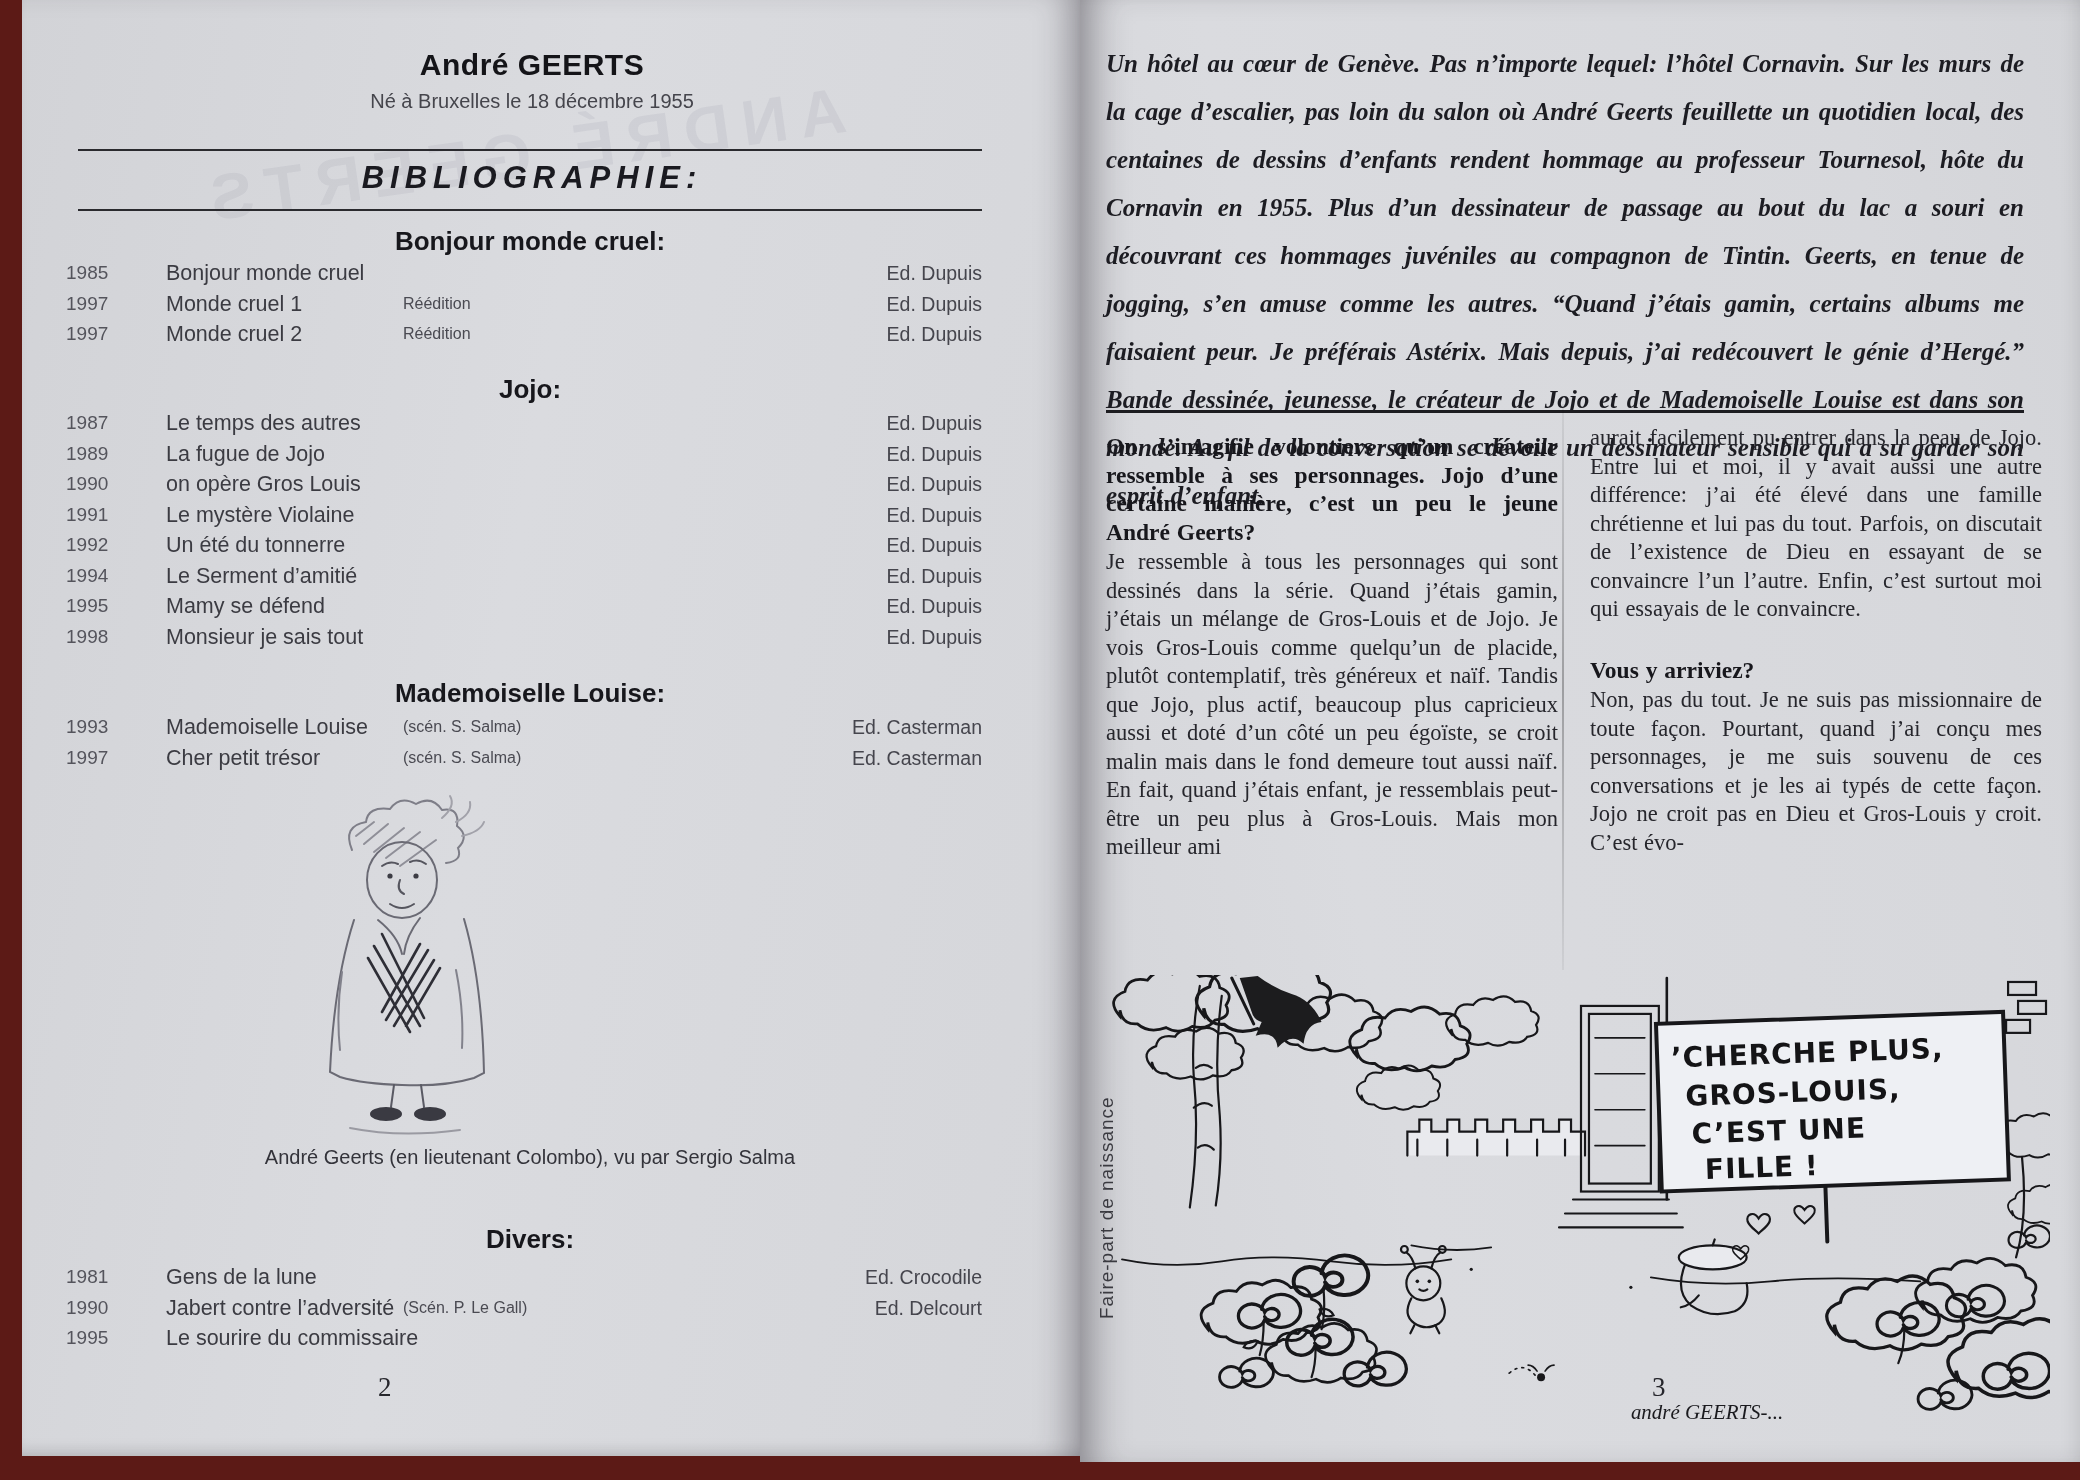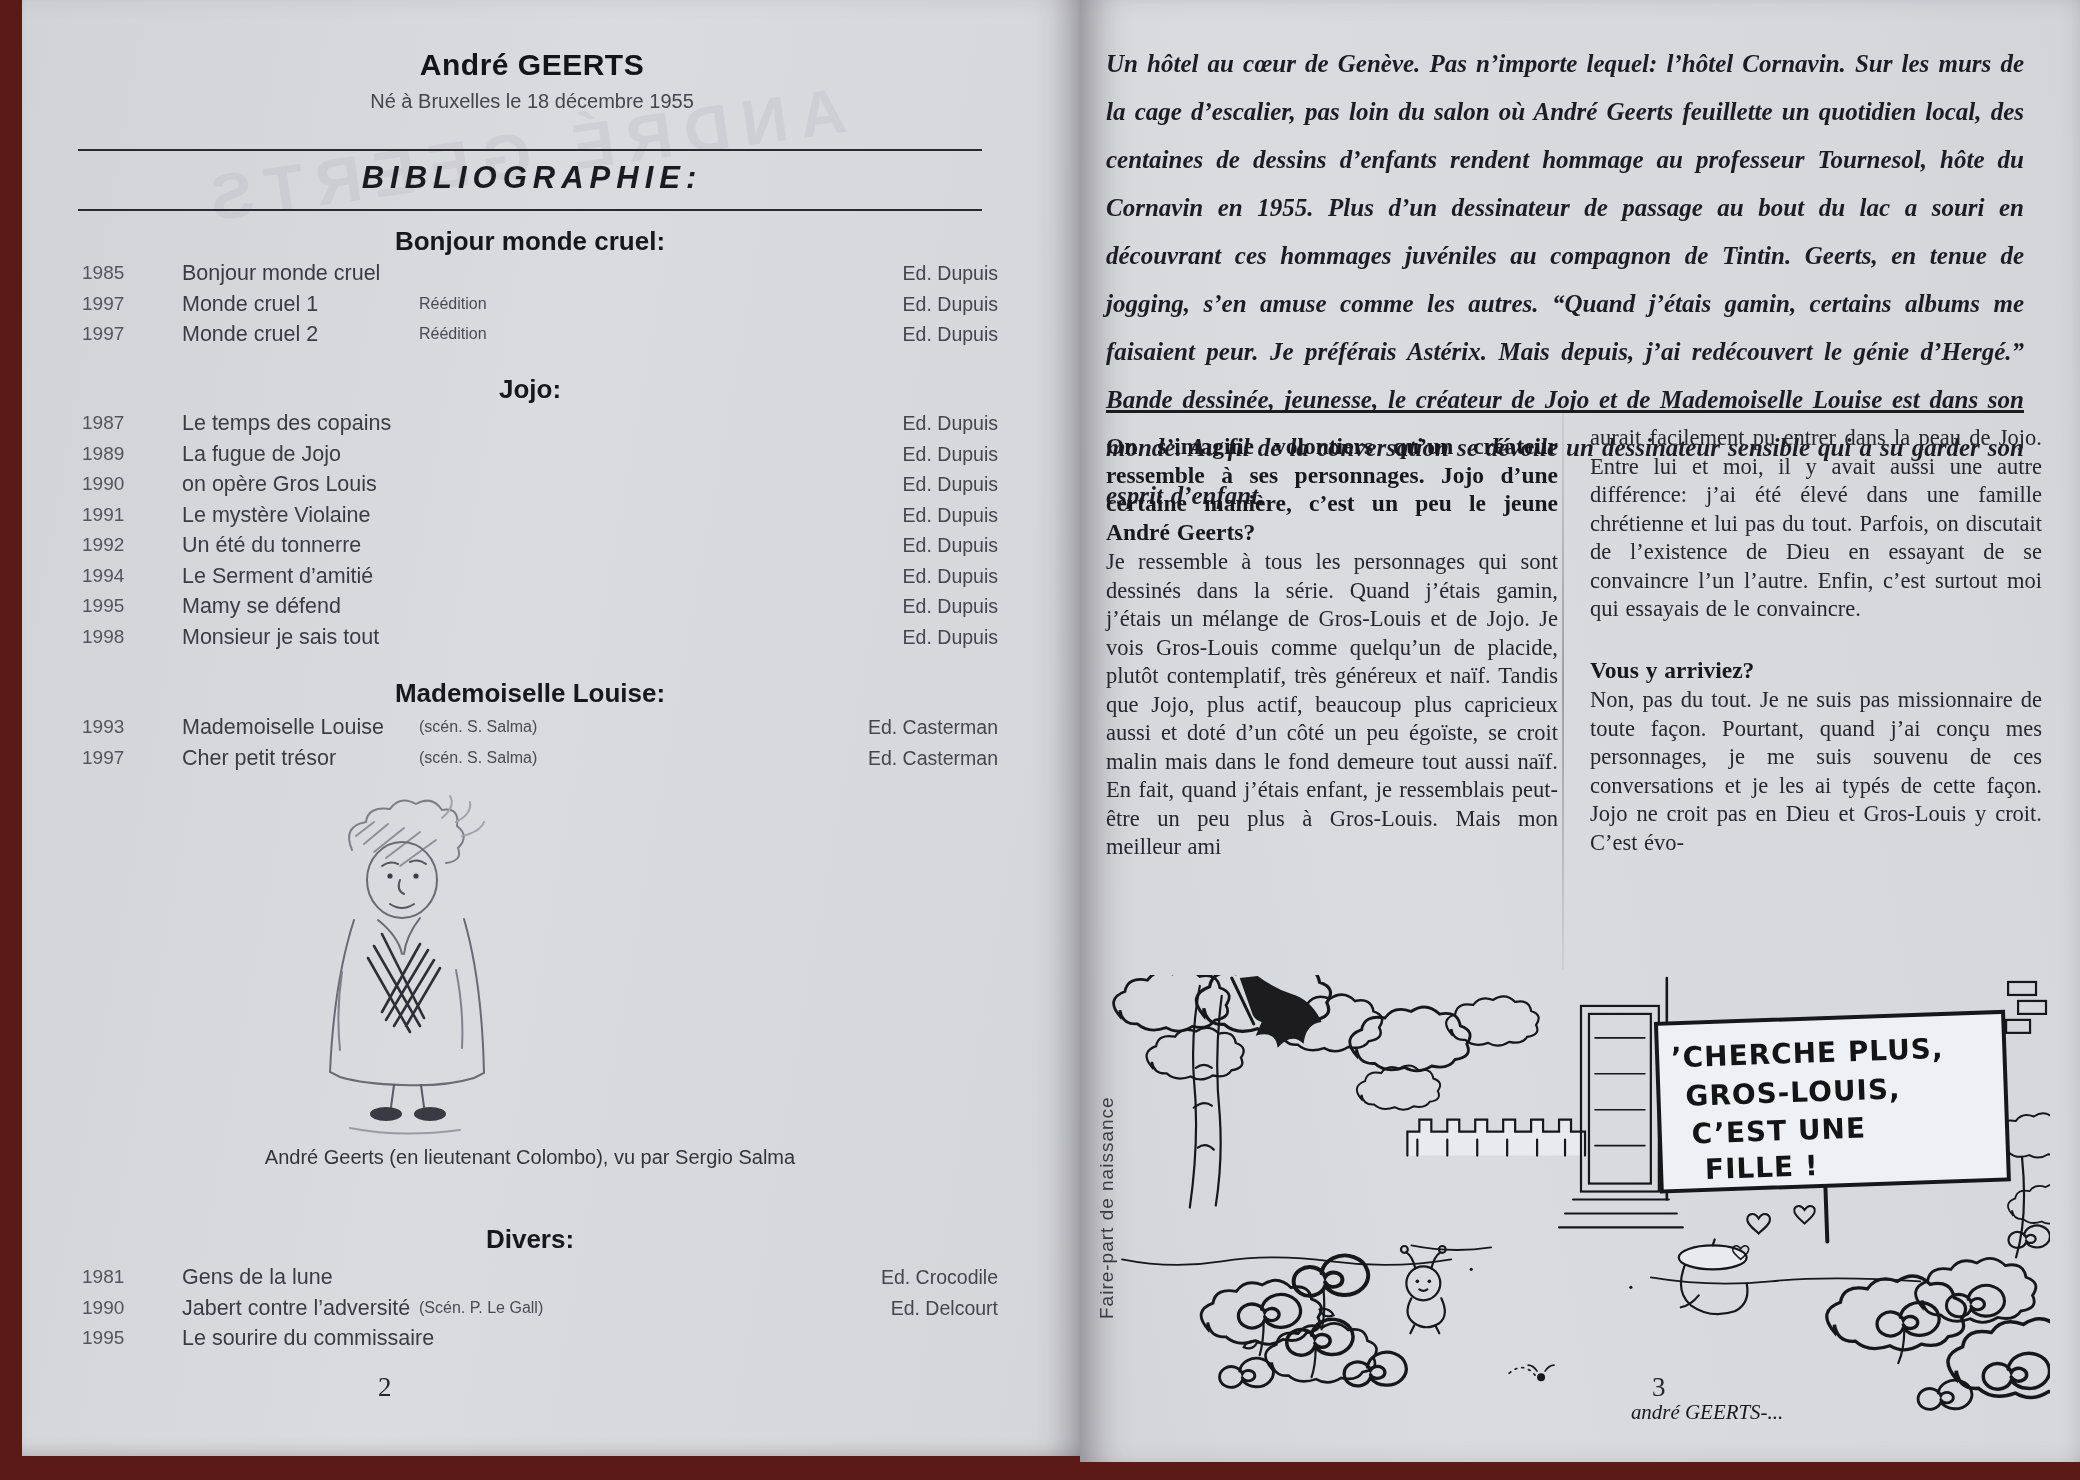--- a/index.html
+++ b/index.html
@@ -27,21 +27,21 @@
     position:absolute;top:118px;left:90px;width:820px;
     transform:scaleX(-1) rotate(8deg);
     font-size:64px;font-weight:bold;letter-spacing:12px;
     color:rgba(25,25,55,.05);text-align:center;white-space:nowrap;
   }
   .lp-title{left:60px;width:900px;top:48px;text-align:center;font-size:30px;font-weight:bold;color:#141418;letter-spacing:.5px;}
   .lp-sub{left:60px;width:900px;top:90px;text-align:center;font-size:20px;color:#45454c;}
   .rule{left:56px;width:904px;height:2px;background:#2a2a2e;}
   .lp-biblio{left:60px;width:900px;top:160px;text-align:center;font-size:31px;font-style:italic;font-weight:bold;letter-spacing:6px;color:#1a1a20;}
   .sec-head{left:56px;width:904px;text-align:center;font-size:26px;font-weight:bold;color:#17171c;}
-  .rows{left:44px;width:916px;margin-left:16px;}
+  .rows{left:44px;width:916px;}
   .row{display:grid;grid-template-columns:100px 237px 172px 1fr;line-height:30.5px;}
   .yr{font-size:19px;color:#54545c;}
   .ti{font-size:21.5px;color:#3b3b42;white-space:nowrap;}
   .no{font-size:16px;color:#4a4a52;white-space:nowrap;}
   .ed{font-size:19.5px;color:#45454d;text-align:right;white-space:nowrap;}
   .lp-caption{left:56px;width:904px;top:1146px;text-align:center;font-size:20px;color:#33333a;}
   .pnum{font-family:"Liberation Serif", serif;font-size:27px;color:#26262c;}
   
   .rp-intro{
     left:26px;top:40px;width:918px;
@@ -96,21 +96,21 @@
         <span class="ti">Monde cruel 2</span>
         <span class="no">Réédition</span>
         <span class="ed">Ed. Dupuis</span>
     </div>
   </div>
 
   <div class="abs sec-head" style="top:374px">Jojo:</div>
   <div class="abs rows" style="top:408px">
     <div class="row">
       <span class="yr">1987</span>
-        <span class="ti">Le temps des copains</span>
+        <span class="ti">Le temps des autres</span>
         <span class="no"></span>
         <span class="ed">Ed. Dupuis</span>
     </div>
     <div class="row">
       <span class="yr">1989</span>
         <span class="ti">La fugue de Jojo</span>
         <span class="no"></span>
         <span class="ed">Ed. Dupuis</span>
     </div>
     <div class="row">

